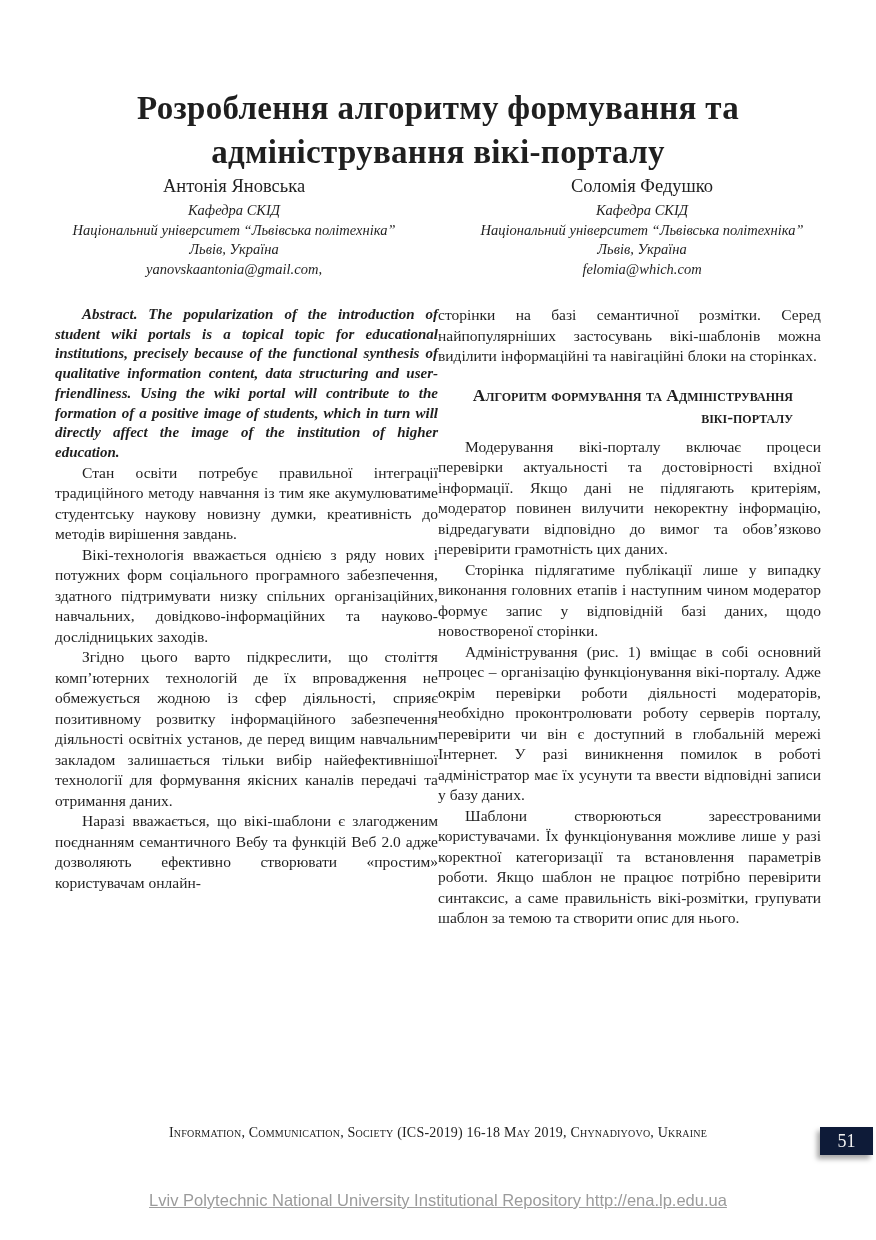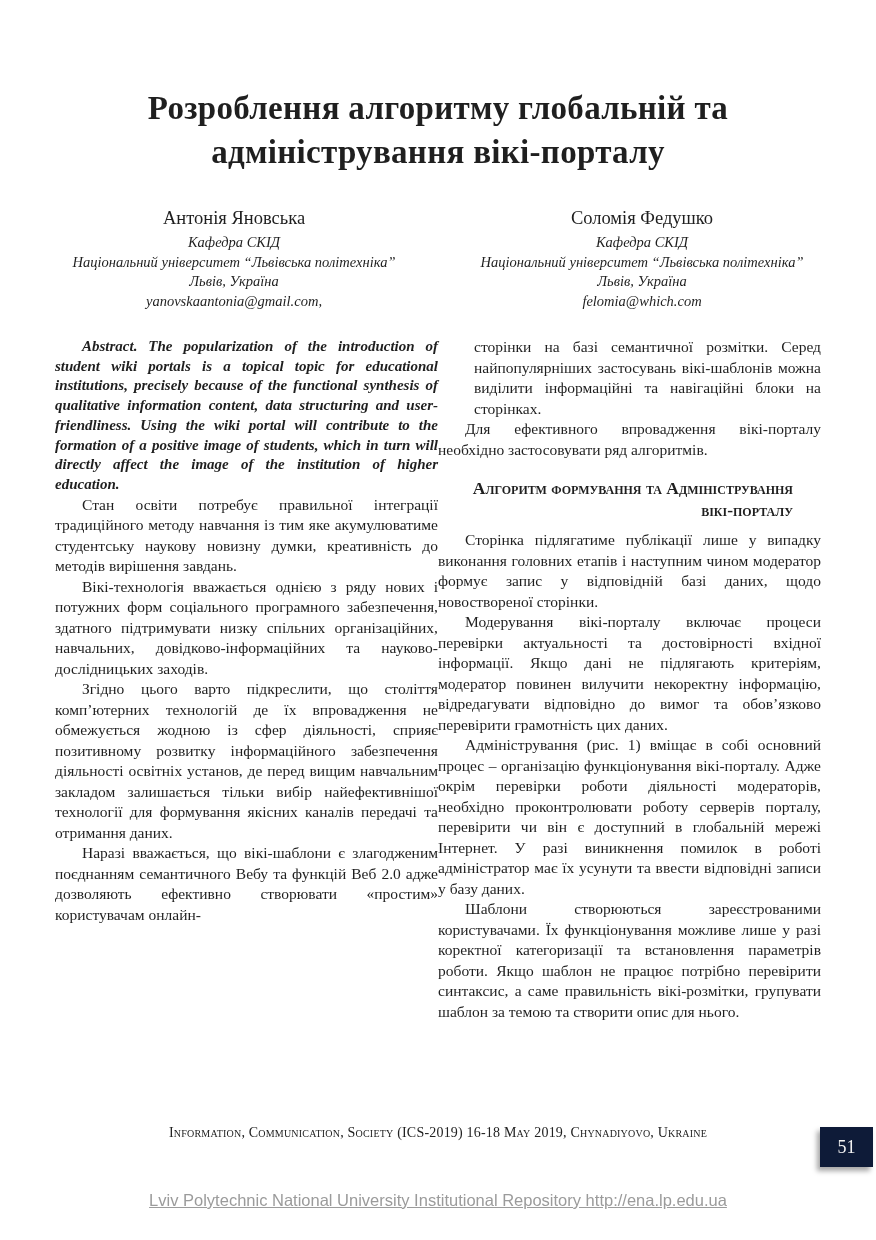--- a/index.html
+++ b/index.html
@@ -21,21 +21,20 @@
     margin: 86px 70px 0 70px;
     text-align: center;
     font-size: 33px;
     line-height: 44px;
     font-weight: bold;
     letter-spacing: 0.3px;
   }
 
   .authors {
     display: flex;
-    margin-top: 32px;
     padding: 0 30px;
   }
   .author { flex: 1; text-align: center; }
   .author-name {
     font-size: 18.5px;
     line-height: 24px;
     margin-bottom: 3px;
   }
   .author-line {
     font-style: italic;
@@ -49,21 +48,21 @@
     margin-top: 26px;
   }
   .col {
     flex: 1;
     width: 374px;
     font-size: 15.5px;
     line-height: 20.5px;
     text-align: justify;
   }
   .col p { margin: 0; text-indent: 27px; }
-  p.noindent { text-indent: 0; margin-left: 36px; }
+  p.noindent { text-indent: 0; }
 
   .abstract {
     font-weight: bold;
     font-style: italic;
     font-size: 15px;
     line-height: 19.7px;
   }
   .keywords {
     font-weight: bold;
     margin-top: 9px !important;
@@ -87,21 +86,21 @@
     font-variant: small-caps;
     font-size: 14px;
     letter-spacing: 0.2px;
     color: #222222;
   }
   .page-number-box {
     position: absolute;
     top: 1127px;
     right: 3px;
     width: 53px;
-    height: 40px;
+    height: 28px;
     background: var(--page-number-bg, #0e1b38);
     color: #f2f2f2;
     display: flex;
     align-items: center;
     justify-content: center;
     font-size: 18px;
     box-shadow: -3px 4px 5px rgba(0,0,0,0.35);
   }
   .repository {
     position: absolute;
@@ -113,21 +112,21 @@
     font-size: 16.5px;
     color: var(--repository-text, #9b9b9b);
     text-decoration: underline;
   }
 </style>
 </head>
 <body>
 
 <div class="sheet">
 
-  <h1 class="title">Розроблення алгоритму глобальній та адміністрування вікі-порталу</h1>
+  <h1 class="title">Розроблення алгоритму формування та адміністрування вікі-порталу</h1>
 
   <div class="authors">
     <div class="author">
       <div class="author-name">Антонія Яновська</div>
       <div class="author-line">Кафедра СКІД</div>
       <div class="author-line">Національний університет “Львівська політехніка”</div>
       <div class="author-line">Львів, Україна</div>
       <div class="author-line">yanovskaantonia@gmail.com,</div>
     </div>
     <div class="author">
@@ -142,24 +141,23 @@
   <div class="columns">
     <div class="col">
       <p class="abstract">Abstract. The popularization of the introduction of student wiki portals is a topical topic for educational institutions, precisely because of the functional synthesis of qualitative information content, data structuring and user-friendliness. Using the wiki portal will contribute to the formation of a positive image of students, which in turn will directly affect the image of the institution of higher education.</p>
       <p>Стан освіти потребує правильної інтеграції традиційного методу навчання із тим яке акумулюватиме студентську наукову новизну думки, креативність до методів вирішення завдань.</p>
       <p>Вікі-технологія вважається однією з ряду нових і потужних форм соціального програмного забезпечення, здатного підтримувати низку спільних організаційних, навчальних, довідково-інформаційних та науково-дослідницьких заходів.</p>
       <p>Згідно цього варто підкреслити, що століття комп’ютерних технологій де їх впровадження не обмежується жодною із сфер діяльності, сприяє позитивному розвитку інформаційного забезпечення діяльності освітніх установ, де перед вищим навчальним закладом залишається тільки вибір найефективнішої технології для формування якісних каналів передачі та отримання даних.</p>
       <p>Наразі вважається, що вікі-шаблони є злагодженим поєднанням семантичного Вебу та функцій Веб 2.0 адже дозволяють ефективно створювати «простим» користувачам онлайн-</p>
     </div>
     <div class="col">
       <p class="noindent">сторінки на базі семантичної розмітки. Серед найпопулярніших застосувань вікі-шаблонів можна виділити інформаційні та навігаційні блоки на сторінках.</p>
-      <p>Для ефективного впровадження вікі-порталу необхідно застосовувати ряд алгоритмів.</p>
       <h2 class="two-line">Алгоритм формування та Адміністрування вікі-порталу</h2>
+      <p>Модерування вікі-порталу включає процеси перевірки актуальності та достовірності вхідної інформації. Якщо дані не підлягають критеріям, модератор повинен вилучити некоректну інформацію, відредагувати відповідно до вимог та обов’язково перевірити грамотність цих даних.</p>
       <p>Сторінка підлягатиме публікації лише у випадку виконання головних етапів і наступним чином модератор формує запис у відповідній базі даних, щодо новоствореної сторінки.</p>
-      <p>Модерування вікі-порталу включає процеси перевірки актуальності та достовірності вхідної інформації. Якщо дані не підлягають критеріям, модератор повинен вилучити некоректну інформацію, відредагувати відповідно до вимог та обов’язково перевірити грамотність цих даних.</p>
       <p>Адміністрування (рис. 1) вміщає в собі основний процес – організацію функціонування вікі-порталу. Адже окрім перевірки роботи діяльності модераторів, необхідно проконтролювати роботу серверів порталу, перевірити чи він є доступний в глобальній мережі Інтернет. У разі виникнення помилок в роботі адміністратор має їх усунути та ввести відповідні записи у базу даних.</p>
       <p>Шаблони створюються зареєстрованими користувачами. Їх функціонування можливе лише у разі коректної категоризації та встановлення параметрів роботи. Якщо шаблон не працює потрібно перевірити синтаксис, а саме правильність вікі-розмітки, групувати шаблон за темою та створити опис для нього.</p>
     </div>
   </div>
 
   <div class="footer-conf">Information, Communication, Society (ICS-2019) 16-18 May 2019, Chynadiyovo, Ukraine</div>
 
   <div class="page-number-box">
     <span>51</span>
   </div>

